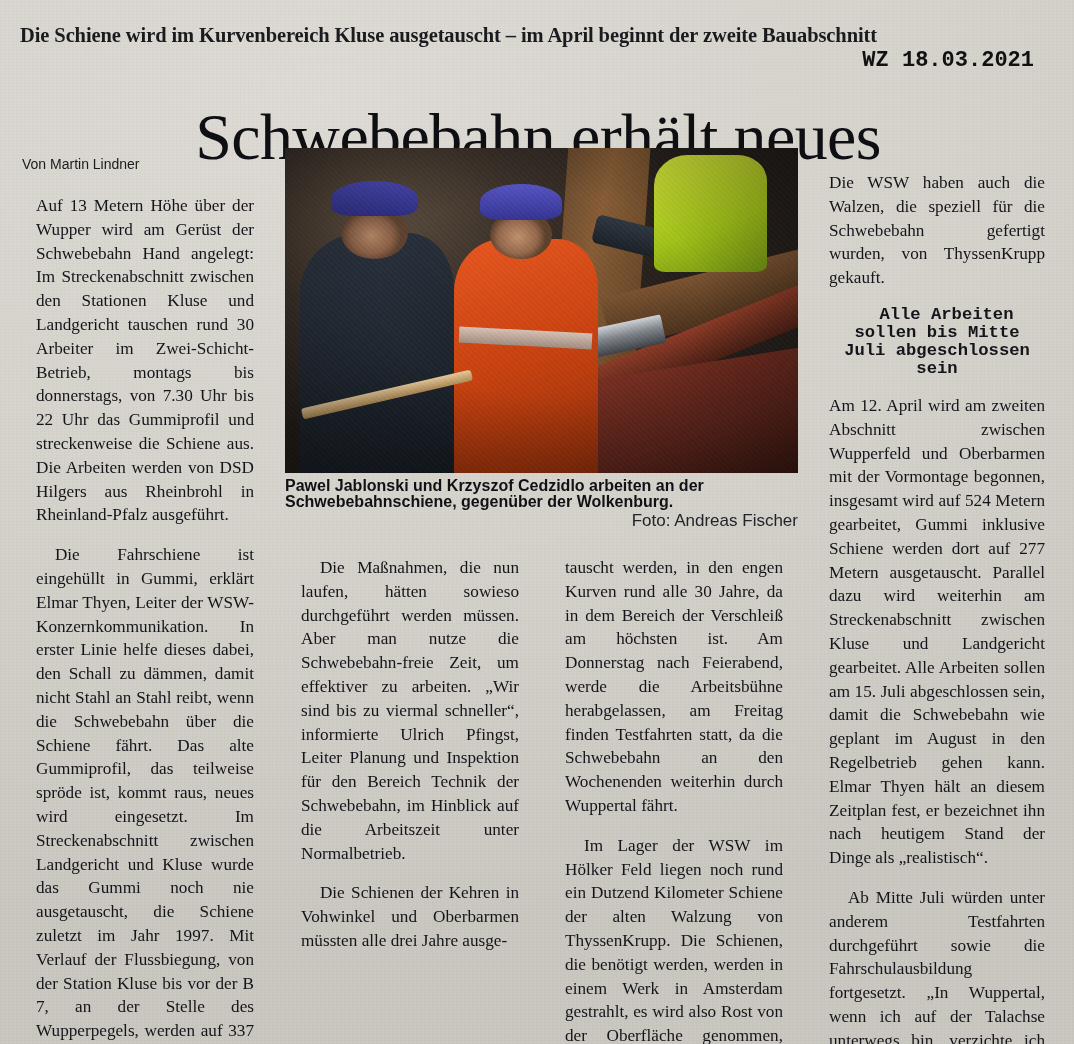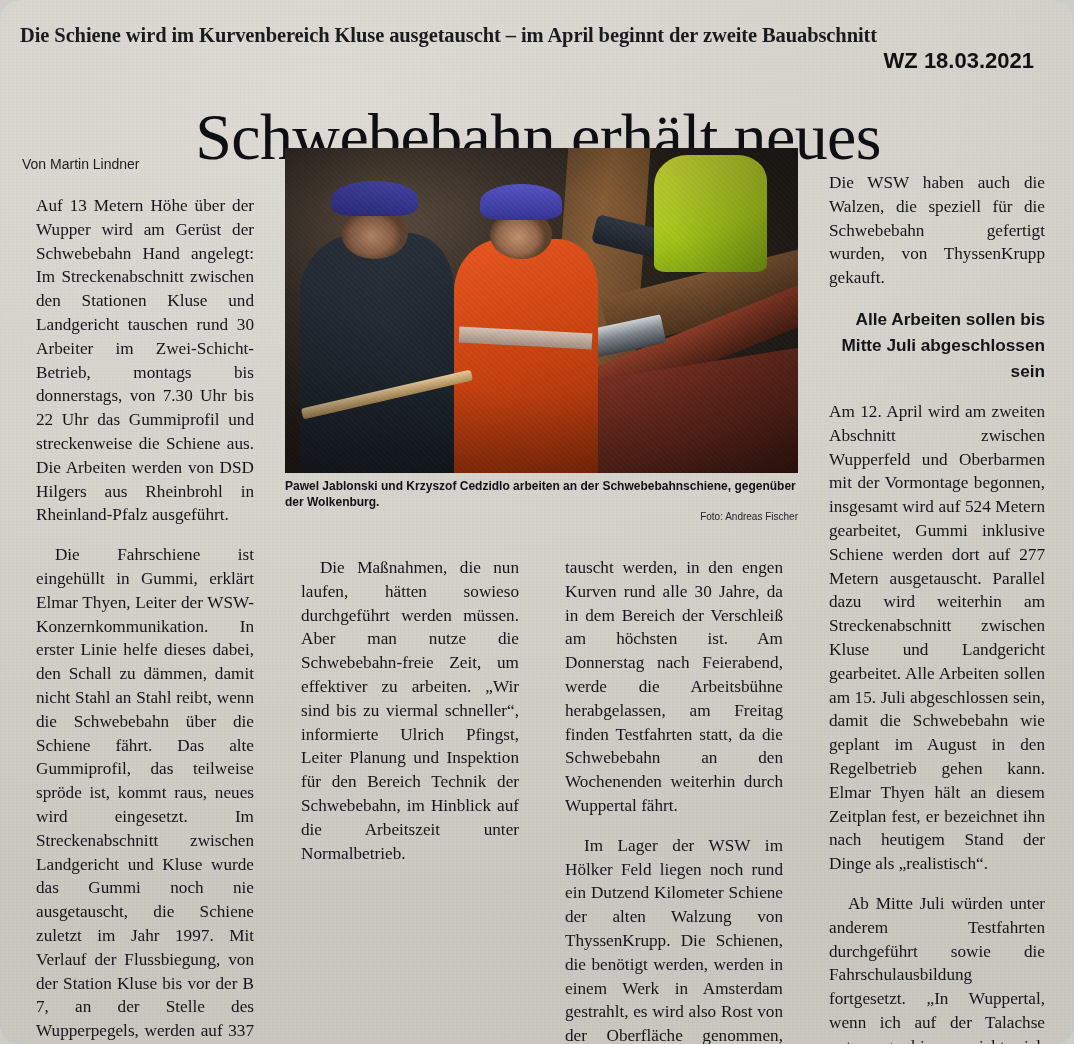--- a/index.html
+++ b/index.html
@@ -8,21 +8,20 @@
     background: #cfcdc8;
   }
   .page {
     position: relative;
     width: 1074px;
     height: 1044px;
     background: #7dd3fc;
     overflow: hidden;
     font-family: "Liberation Serif", serif;
     color: #15161a;
-    border-radius: 20px;
   }
   
   .paper-tex {
     position: absolute;
     inset: 0;
     background:
       repeating-linear-gradient(0deg, rgba(0,0,0,0.012) 0px, rgba(0,0,0,0.012) 1px, rgba(255,255,255,0.012) 1px, rgba(255,255,255,0.012) 3px),
       repeating-linear-gradient(90deg, rgba(0,0,0,0.010) 0px, rgba(0,0,0,0.010) 1px, rgba(255,255,255,0.010) 1px, rgba(255,255,255,0.010) 4px),
       radial-gradient(120% 80% at 30% 10%, #dedbd4 0%, #d4d1ca 55%, #c9c6bf 100%);
     pointer-events: none;
@@ -53,21 +52,21 @@
     line-height: 58px;
     letter-spacing: -0.6px;
     color: #0e0f12;
     text-align: center;
   }
 
   .datestamp {
     position: absolute;
     right: 40px;
     top: 48px;
-    font-family: Liberation Sans, sans-serif;
+    font-family: Liberation Mono, monospace;
     font-weight: bold;
     font-size: 22px;
     color: #111;
     background: rgba(255,255,255,0.0);
   }
 
   .byline {
     position: absolute;
     left: 22px;
     top: 156px;
@@ -88,27 +87,27 @@
   }
   .col p { margin: 16px; text-indent: 1.1em; }
   .col p.first { text-indent: 0; }
 
   #col1 { left: 20px; top: 178px; width: 250px; }
   #col2 { left: 285px; top: 540px; width: 250px; }
   #col3 { left: 549px; top: 540px; width: 250px; }
   #col4 { left: 813px; top: 155px; width: 248px; }
 
   .subhead {
-    font-family: Liberation Sans, sans-serif;
+    font-family: Liberation Mono, monospace;
     font-weight: bold;
     font-size: 17.2px;
-    line-height: 26px;
+    line-height: 18px;
     margin: 12px 0 4px 0;
     text-indent: 0;
-    text-align: right;
+    text-align: center;
   }
 
   
   .photo-wrap {
     position: absolute;
     left: 285px;
     top: 148px;
     width: 513px;
     height: 325px;
   }
@@ -118,32 +117,32 @@
     overflow: hidden;
     background: #2a2621;
   }
   .caption {
     position: absolute;
     left: 285px;
     top: 478px;
     width: 513px;
     font-family: "Liberation Sans", sans-serif;
     font-weight: bold;
-    font-size: 12px;
+    font-size: 16px;
     line-height: 16px;
     color: #101114;
   }
   .credit {
     position: absolute;
     left: 285px;
     top: 511px;
     width: 513px;
     text-align: right;
     font-family: "Liberation Sans", sans-serif;
-    font-size: 10px;
+    font-size: 17px;
     color: #23242a;
   }
 
   
   .ph-layer { position: absolute; }
   .bg-dark {
     inset: 0;
     background:
       radial-gradient(60% 70% at 18% 20%, #5c4e3f 0%, #3a3029 45%, #241e19 100%),
       linear-gradient(160deg, #4a3d31 0%, #2b241d 60%, #1b1611 100%);
@@ -283,20 +282,21 @@
     <div class="credit">Foto: Andreas Fischer</div>
 
     <div class="col" id="col1">
       <p class="first">Auf 13 Metern Höhe über der Wupper wird am Gerüst der Schwebebahn Hand angelegt: Im Streckenabschnitt zwischen den Stationen Kluse und Landgericht tauschen rund 30 Arbeiter im Zwei-Schicht-Betrieb, montags bis donnerstags, von 7.30 Uhr bis 22 Uhr das Gummiprofil und streckenweise die Schiene aus. Die Arbeiten werden von DSD Hilgers aus Rheinbrohl in Rheinland-Pfalz ausgeführt.</p>
       <p>Die Fahrschiene ist eingehüllt in Gummi, erklärt Elmar Thyen, Leiter der WSW-Konzernkommunikation. In erster Linie helfe dieses dabei, den Schall zu dämmen, damit nicht Stahl an Stahl reibt, wenn die Schwebebahn über die Schiene fährt. Das alte Gummiprofil, das teilweise spröde ist, kommt raus, neues wird eingesetzt. Im Streckenabschnitt zwischen Landgericht und Kluse wurde das Gummi noch nie ausgetauscht, die Schiene zuletzt im Jahr 1997. Mit Verlauf der Flussbiegung, von der Station Kluse bis vor der B 7, an der Stelle des Wupperpegels, werden auf 337 Metern Länge sowohl Schiene wie Gummiprofil erneuert.</p>
       <p>Die Kosten für den Gummitausch liegen bei rund 500 Euro pro laufenden Meter, der Austausch von Schiene und Gum-</p>
     </div>
 
     <div class="col" id="col2">
       <p>Die Maßnahmen, die nun laufen, hätten sowieso durchgeführt werden müssen. Aber man nutze die Schwebebahn-freie Zeit, um effektiver zu arbeiten. „Wir sind bis zu viermal schneller“, informierte Ulrich Pfingst, Leiter Planung und Inspektion für den Bereich Technik der Schwebebahn, im Hinblick auf die Arbeitszeit unter Normalbetrieb.</p>
+      <p>Die Schienen der Kehren in Vohwinkel und Oberbarmen müssten alle drei Jahre ausge-</p>
     </div>
 
     <div class="col" id="col3">
       <p class="first">tauscht werden, in den engen Kurven rund alle 30 Jahre, da in dem Bereich der Verschleiß am höchsten ist. Am Donnerstag nach Feierabend, werde die Arbeitsbühne herabgelassen, am Freitag finden Testfahrten statt, da die Schwebebahn an den Wochenenden weiterhin durch Wuppertal fährt.</p>
       <p>Im Lager der WSW im Hölker Feld liegen noch rund ein Dutzend Kilometer Schiene der alten Walzung von ThyssenKrupp. Die Schienen, die benötigt werden, werden in einem Werk in Amsterdam gestrahlt, es wird also Rost von der Oberfläche genommen, zusätzlich werden die Schienen beschichtet, und in Wanssum beim Metallverarbeitungsspezialisten Kersten Europe vorgebogen.</p>
     </div>
 
     <div class="col" id="col4">
       <p class="first">Die WSW haben auch die Walzen, die speziell für die Schwebebahn gefertigt wurden, von ThyssenKrupp gekauft.</p>
       <p class="subhead">Alle Arbeiten sollen bis Mitte Juli abgeschlossen sein</p>

